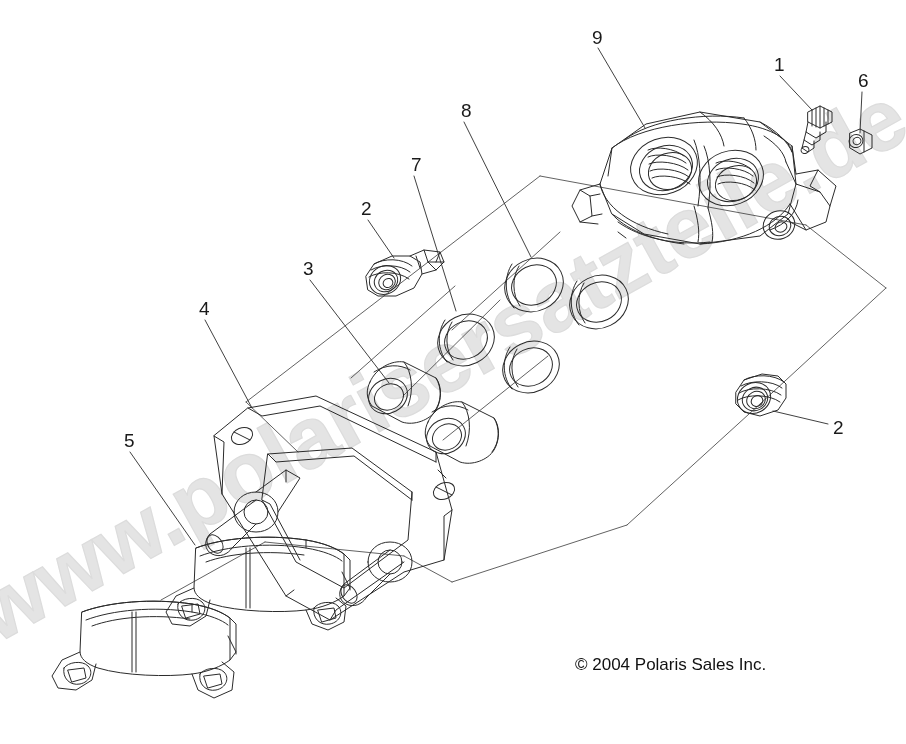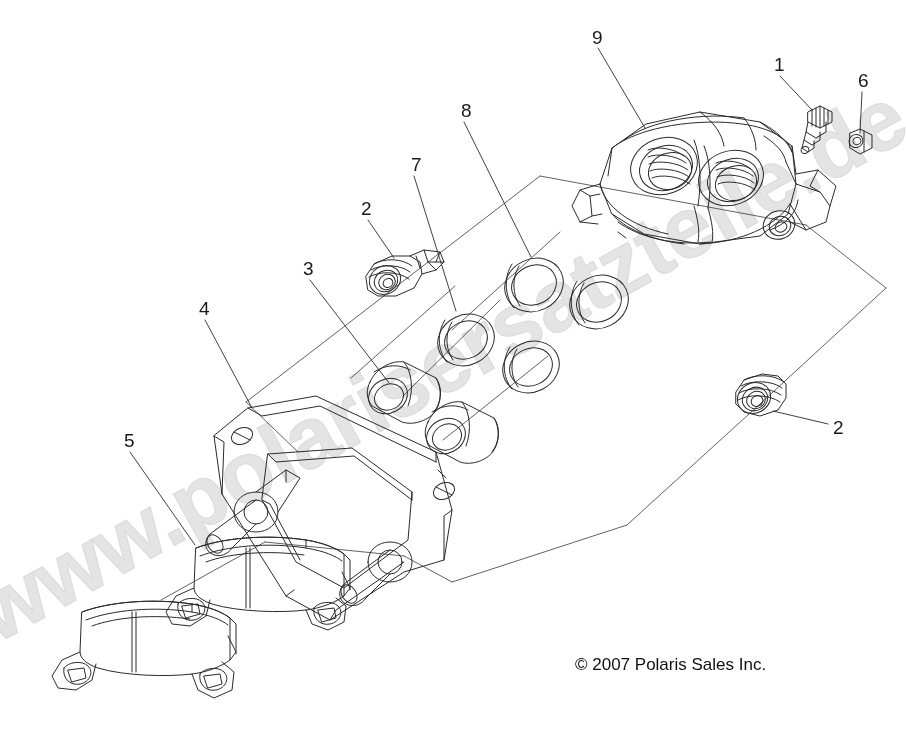--- a/index.html
+++ b/index.html
@@ -329,15 +329,15 @@
   <div class="callout-label" style="left:774px; top:55px;">1</div>
   <div class="callout-label" style="left:858px; top:71px;">6</div>
   <div class="callout-label" style="left:461px; top:101px;">8</div>
   <div class="callout-label" style="left:411px; top:155px;">7</div>
   <div class="callout-label" style="left:361px; top:199px;">2</div>
   <div class="callout-label" style="left:303px; top:259px;">3</div>
   <div class="callout-label" style="left:199px; top:299px;">4</div>
   <div class="callout-label" style="left:124px; top:431px;">5</div>
   <div class="callout-label" style="left:833px; top:418px;">2</div>
 
-  <div id="copyright-notice">© 2007 Polaris Sales Inc.</div>
+  <div id="copyright-notice">© 2004 Polaris Sales Inc.</div>
 
 </div>
 
 </body></html>

